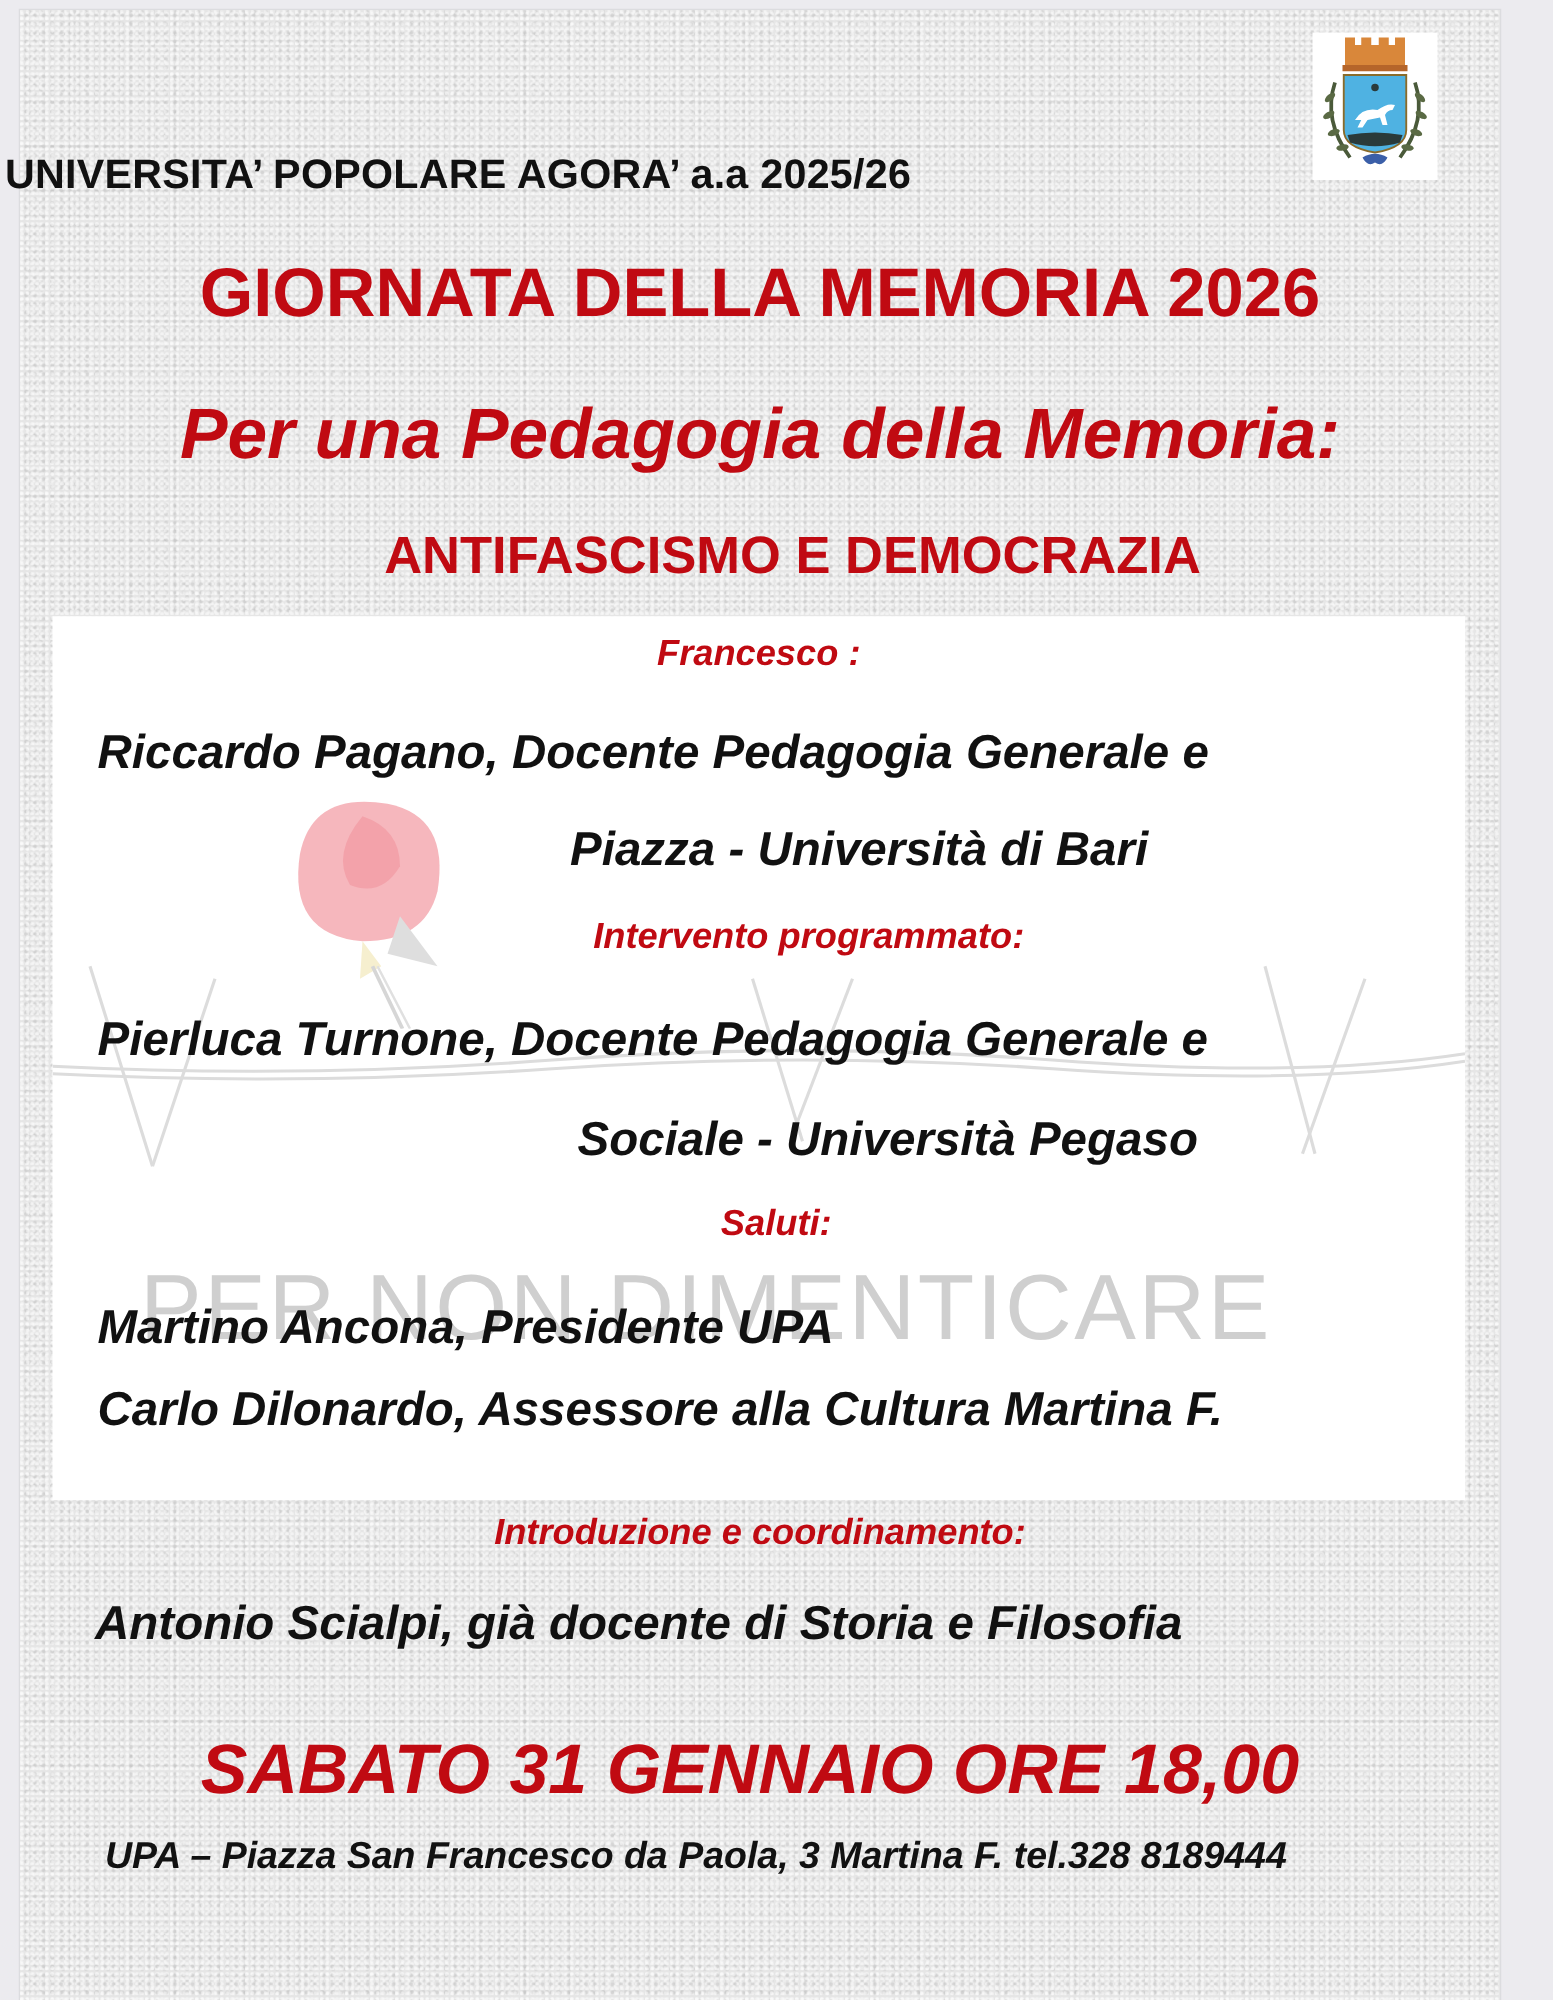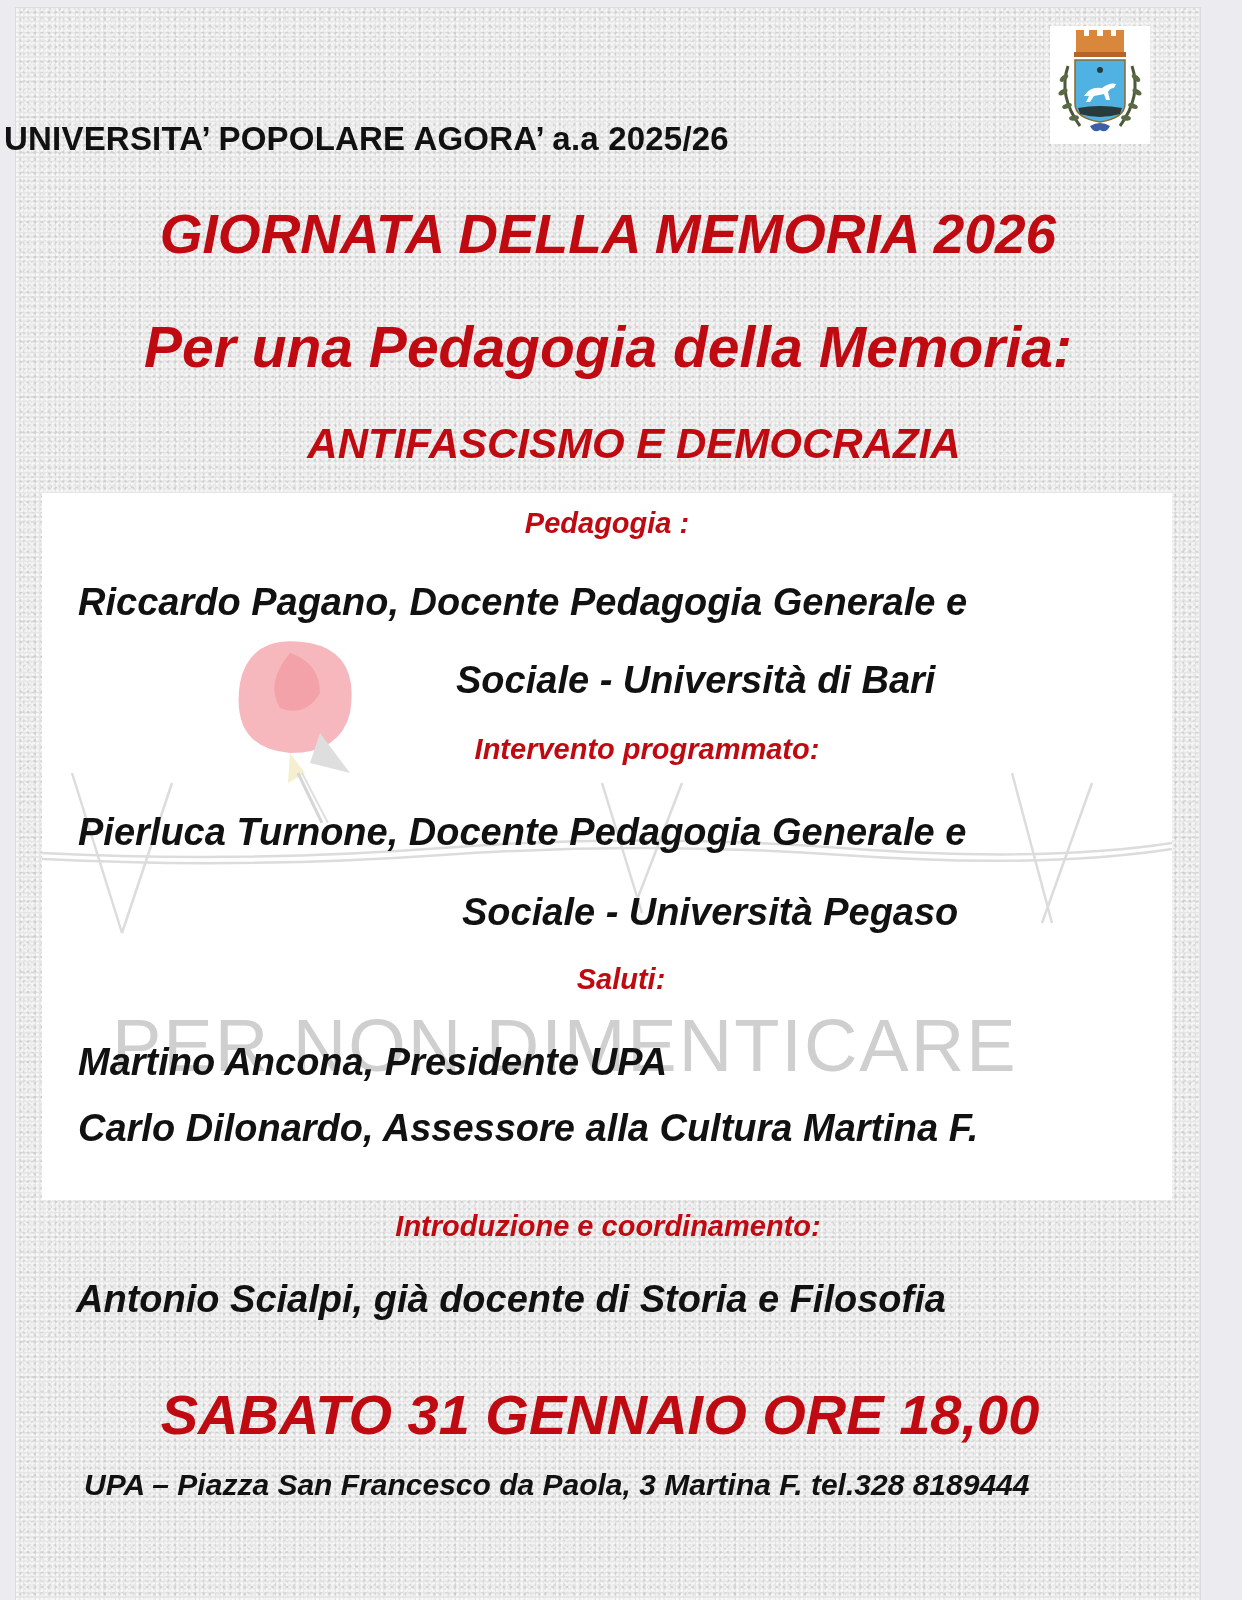--- a/index.html
+++ b/index.html
@@ -31,21 +31,21 @@
   .logo-upa .l { font-family:"Liberation Serif", serif; font-size:8px; line-height:9px; letter-spacing:0.5px; text-align:center; }
   .logo-upa .l1 { color:#5a3a4c; } .logo-upa .l2 { color:#5a3a4c; } .logo-upa .l3 { color:#c9b56a; }
   .logo-city {
     position:absolute; left:1034px; top:18px; width:100px; height:118px; background:#fff;
   }
   .header-line {
     position:absolute; left:0; width:100%; top:112px; text-align:left;
     font-weight:bold; font-size:33px; color:#111; letter-spacing:0.2px;
   }
   .header-line span { position:relative; left:-12px; }
-  .red { color:#c00a12;font-style:italic; }
+  .red { color:#c00a12; }
   .title1 { position:absolute; left:0; width:100%; top:194px; text-align:center; font-weight:bold; font-size:55px; }
   .title2 { position:absolute; left:0; width:100%; top:306px; text-align:center; font-weight:bold; font-style:italic; font-size:57px; }
   .title3 { position:absolute; left:0; width:100%; top:412px; text-align:center; font-weight:bold; font-size:42px; }
   .title3 span { position:relative; left:26px; }
   .panel { position:absolute; left:26px; top:485px; width:1130px; height:707px; background:#fff; overflow:hidden; }
   .rose { position:absolute; left:168px; top:130px; }
   .wire { position:absolute; left:0; top:270px; }
   .wm { position:absolute; left:70px; top:510px; font-size:74px; color:#cfcfcf; letter-spacing:2px; white-space:nowrap; }
   .lbl { position:absolute; left:0; width:100%; text-align:center; font-weight:bold; font-style:italic; font-size:29px; color:#c00a12; }
   .name { position:absolute; font-weight:bold; font-style:italic; font-size:38px; color:#111; white-space:nowrap; }
@@ -123,23 +123,23 @@
         <line x1="130" y1="20" x2="80" y2="170"></line>
         <line x1="560" y1="20" x2="600" y2="150"></line>
         <line x1="640" y1="20" x2="590" y2="150"></line>
         <line x1="970" y1="10" x2="1010" y2="160"></line>
         <line x1="1050" y1="20" x2="1000" y2="160"></line>
       </g>
     </svg>
 
     <div class="wm">PER NON DIMENTICARE</div>
 
-    <div class="lbl" style="top:14px;">Pedagogia :</div>
+    <div class="lbl" style="top:14px;">Francesco :</div>
     <div class="name" style="left:36px; top:88px;">Riccardo Pagano, Docente Pedagogia Generale e</div>
-    <div class="name" style="left:414px; top:166px;">Sociale - Università di Bari</div>
+    <div class="name" style="left:414px; top:166px;">Piazza - Università di Bari</div>
 
     <div class="lbl" style="top:240px; left:40px;">Intervento programmato:</div>
     <div class="name" style="left:420px; top:398px;">Sociale - Università Pegaso</div>
     <div class="name" style="left:36px; top:318px;">Pierluca Turnone, Docente Pedagogia Generale e</div>
 
     <div class="lbl" style="top:470px; left:14px;">Saluti:</div>
     <div class="name" style="left:36px; top:548px;">Martino Ancona, Presidente UPA</div>
     <div class="name" style="left:36px; top:614px;">Carlo Dilonardo, Assessore alla Cultura Martina F.</div>
   </div>
 

